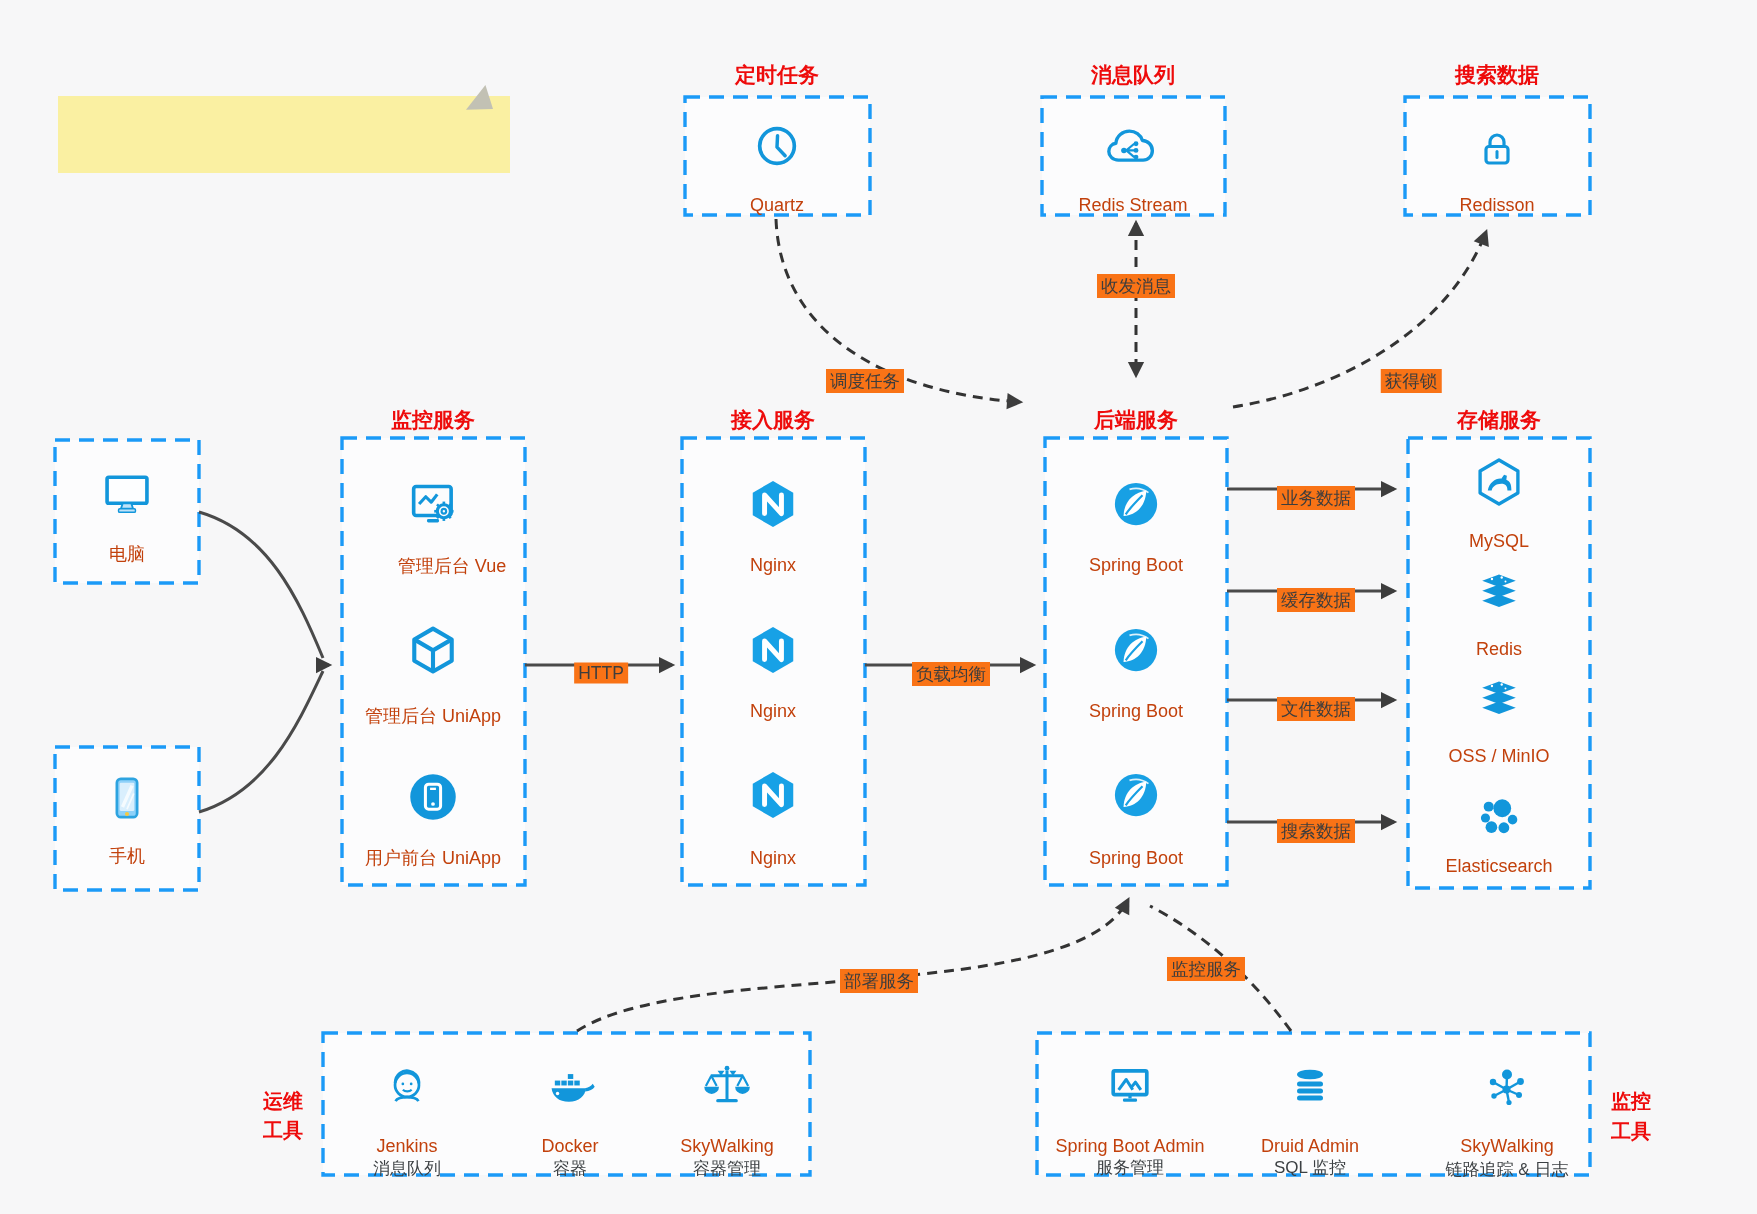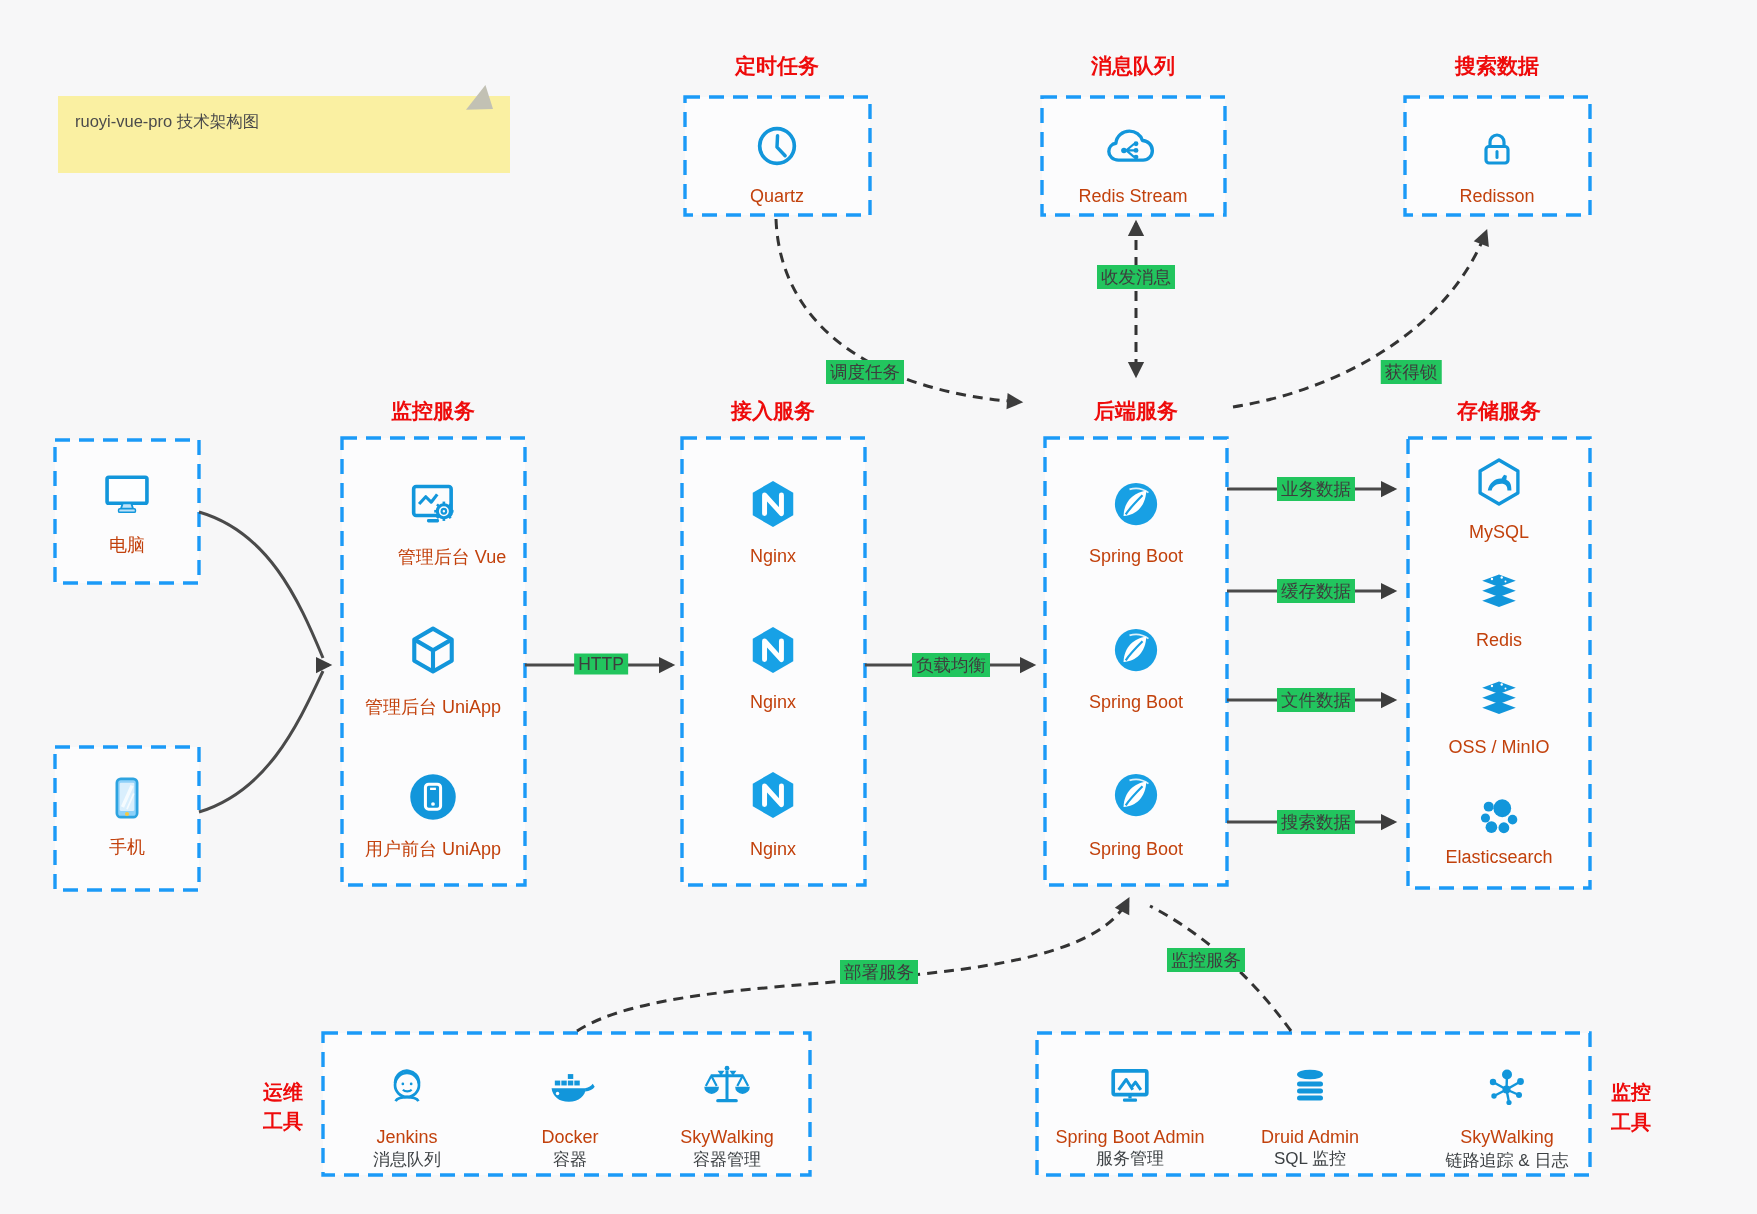--- a/index.html
+++ b/index.html
@@ -1,24 +1,24 @@
 <!DOCTYPE html>
 <html><head>
 <meta charset="utf-8">
 <style>
   html,body{margin:0;padding:0;background:#f7f7f8;}
   .stage{position:relative;width:1757px;height:1214px;background:#f7f7f8;
          font-family:"Liberation Sans",sans-serif;overflow:hidden;}
   .overlay{position:absolute;left:0;top:0;}
-  .t{position:absolute;transform:translate(-50%,-50%);white-space:nowrap;}
+  .t{position:absolute;transform:translate(-50%,-50%);white-space:nowrap;margin-top:9px;}
   .group-title{color:#ee0b0b;font-weight:bold;font-size:21px;}
   .side-label{color:#ee0b0b;font-weight:bold;font-size:20px;}
   .item-label{font-size:18px;color:#c2410c;}
   .sub-label{font-size:17px;color:#3c4043;}
-  .edge-label{font-size:17.5px;color:#3d3d3d;background:#22c55e;padding:0 4px;}
+  .edge-label{font-size:17.5px;color:#3d3d3d;background:#f97316;padding:0 4px;}
   .ic{position:absolute;transform:translate(-50%,-50%);}
   .note{position:absolute;left:58px;top:96px;width:452px;height:77px;background:#faf0a2;
         color:#4b4b4b;font-size:16.5px;line-height:23px;box-sizing:border-box;padding:14px 0 0 17px;}
   .fold{position:absolute;left:466px;top:85px;width:27px;height:26px;background:#c2c1b4;
         clip-path:polygon(0 95%,72% 0,100% 92%);}
 </style>
 </head>
 <body>
 
 <svg width="0" height="0" style="position:absolute" aria-hidden="true">
@@ -210,21 +210,20 @@
     <g fill="none" stroke="#333333" stroke-width="3" stroke-dasharray="10 7">
       <path d="M776 219 C780 330 880 392 1020 402" marker-end="url(#ah)"></path>
       <path d="M1136 223 L1136 375" marker-start="url(#ah)" marker-end="url(#ah)"></path>
       <path d="M1233 407 C1340 390 1448 330 1486 232" marker-end="url(#ah)"></path>
       <path d="M577 1031 C690 958 1072 1008 1128 900" marker-end="url(#ah)"></path>
       <path d="M1291 1031 C1248 972 1200 932 1150 906"></path>
     </g>
   </svg>
 
   <div class="note">
-    <div>ruoyi-vue-pro 技术架构图</div>
   </div>
   <div class="fold"></div>
 
   <div class="t group-title" style="left:777px;top:66px">定时任务</div>
   <div class="t group-title" style="left:1133px;top:66px">消息队列</div>
   <div class="t group-title" style="left:1497px;top:66px">搜索数据</div>
   <div class="t group-title" style="left:433px;top:411px">监控服务</div>
   <div class="t group-title" style="left:773px;top:411px">接入服务</div>
   <div class="t group-title" style="left:1136px;top:411px">后端服务</div>
   <div class="t group-title" style="left:1499px;top:411px">存储服务</div>

